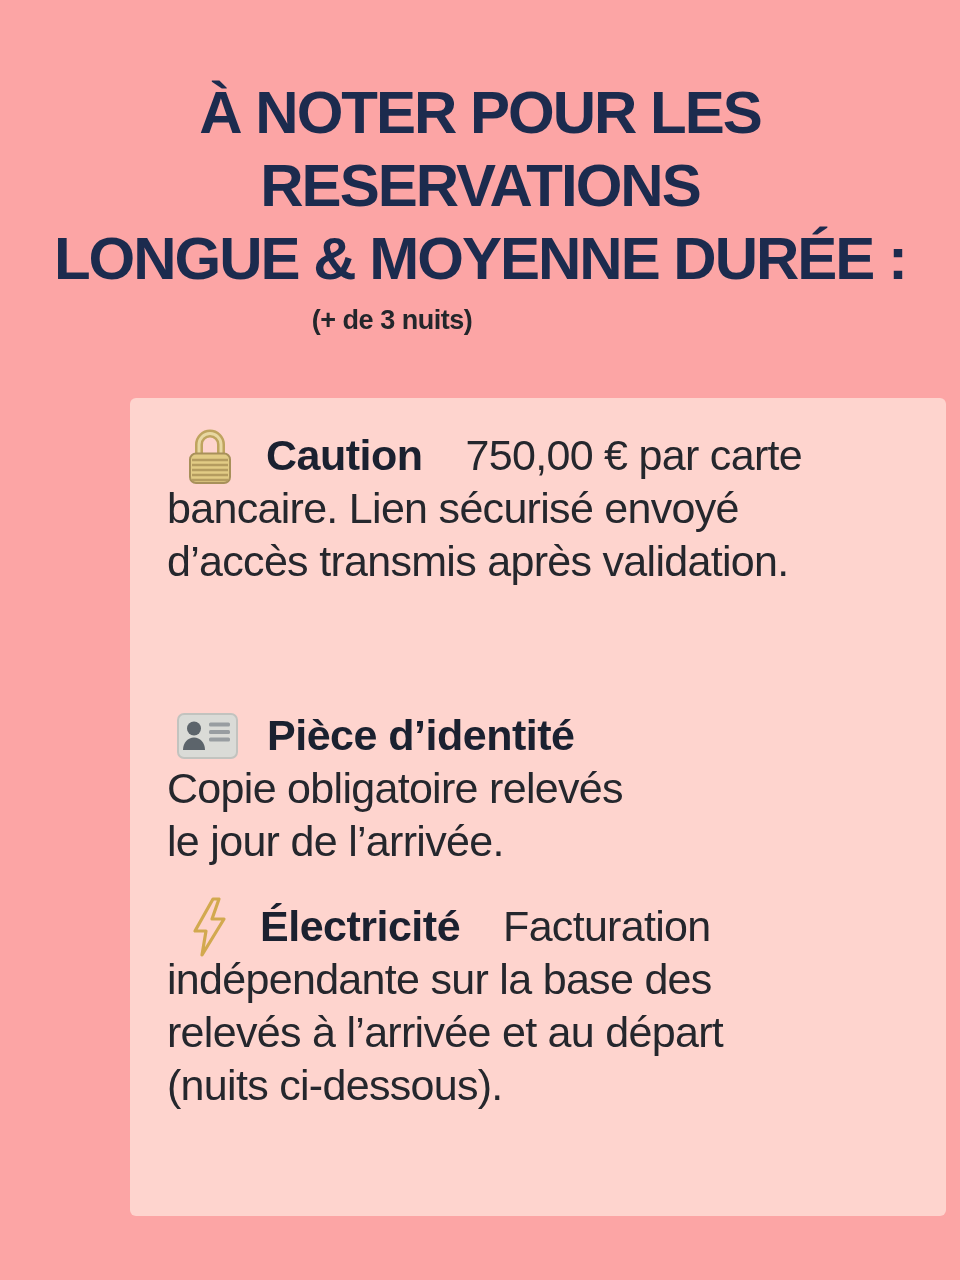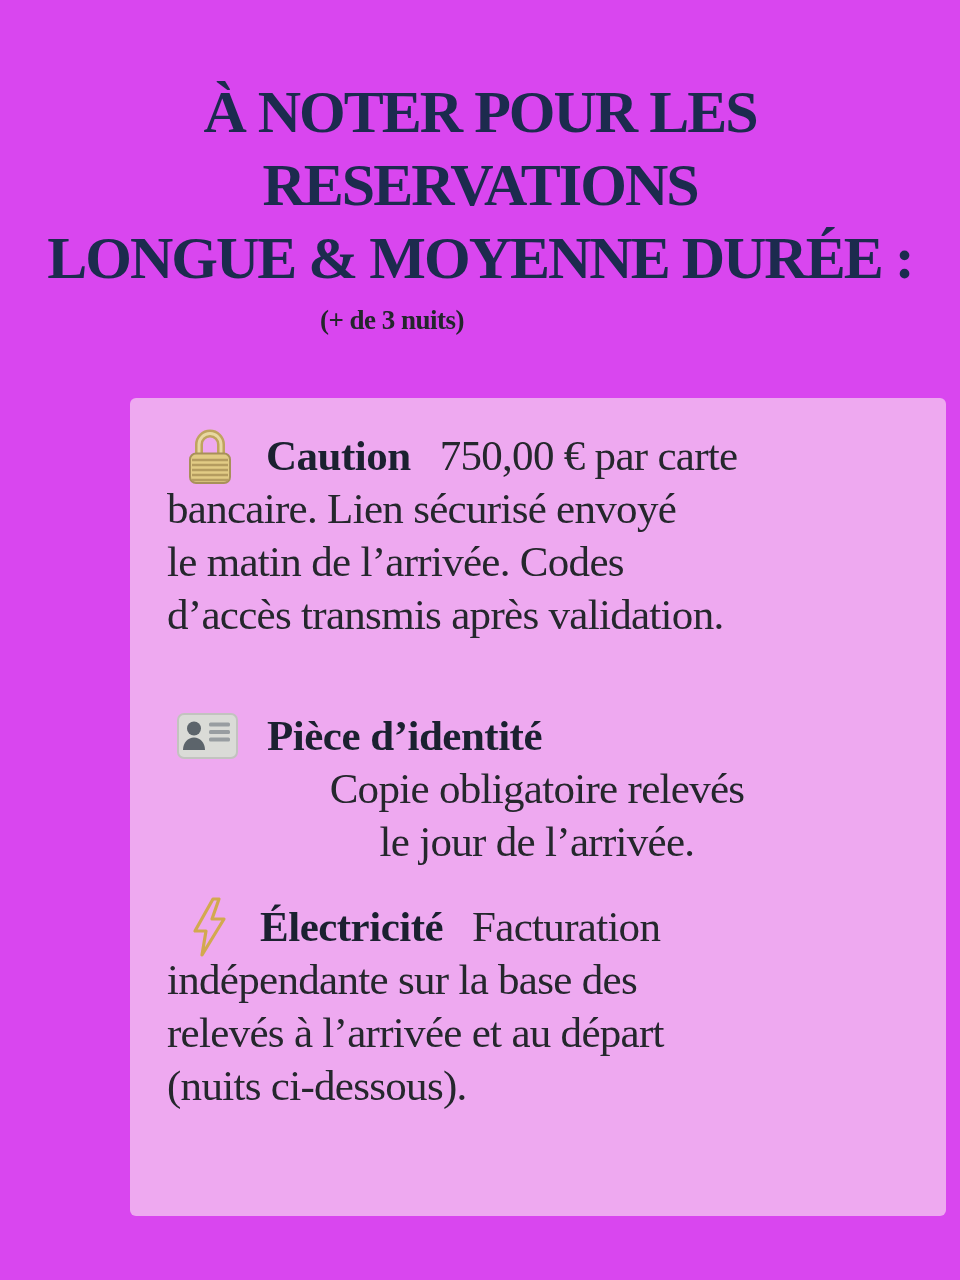--- a/index.html
+++ b/index.html
@@ -1,22 +1,22 @@
 <!DOCTYPE html>
 <html><head>
 <meta charset="utf-8">
 <style>
   html, body { margin: 0; padding: 0; }
   .page {
     position: relative;
     width: 960px;
     height: 1280px;
-    background: #d946ef;
+    background: #fca5a5;
     overflow: hidden;
-    font-family: Liberation Serif, serif;
+    font-family: Liberation Sans, sans-serif;
   }
   
   .sheen {
     position: absolute;
     left: 130px; top: 398px;
     width: 816px; height: 818px;
     background: #FFFCF1;
     opacity: 0.55;
     border-radius: 6px;
   }
@@ -47,26 +47,26 @@
   .section {
     position: absolute;
     left: 167px;
     width: 740px;
     font-size: 43px;
     line-height: 53px;
     letter-spacing: -0.7px;
     color: #25272D;
   }
   .s1 { top: 429px; }
-  .s2 { top: 709px; text-align: center; }
+  .s2 { top: 709px; }
   .s3 { top: 900px; }
   .line { white-space: nowrap; gap: 15px; }
   .fline { display: flex; align-items: center; height: 53px; }
   .heading { font-weight: bold; color: #1B2130; letter-spacing: -0.5px; }
-  .rest { margin-left: 14px; }
+  .rest { margin-left: 28px; }
   .icon { flex: 0 0 auto; display: inline-block; line-height: 0; }
   .icon-lock { margin: 0 14px 0 16px; }
   .icon-card { margin: 0 14px 0 10px; }
   .icon-bolt { margin: 0 16px 0 22px; }
 </style>
 </head>
 <body>
 
 <div class="page">
 
@@ -93,21 +93,20 @@
             <line x1="9" y1="43" x2="45" y2="43"></line>
             <line x1="9" y1="48" x2="45" y2="48"></line>
             <line x1="9" y1="53" x2="45" y2="53"></line>
           </g>
         </svg>
       </span>
       <span class="heading">Caution</span>
       <span class="rest">750,00 € par carte</span>
     </div>
     <div class="line">bancaire. Lien sécurisé envoyé</div>
-    <div class="line">le matin de l’arrivée. Codes</div>
     <div class="line">d’accès transmis après validation.</div>
   </div>
 
   <div class="section s2">
     <div class="line fline">
       <span class="icon icon-card">
         <svg width="61" height="46" viewBox="0 0 61 46">
           <rect x="1" y="1" width="59" height="44" rx="6" fill="#DADBD7" stroke="#C2C3BF" stroke-width="2"></rect>
           <circle cx="17" cy="15.5" r="7" fill="#5C646B"></circle>
           <path d="M6 37 c0 -7.5 5 -12.5 11 -12.5 s11 5 11 12.5 z" fill="#5C646B"></path>

